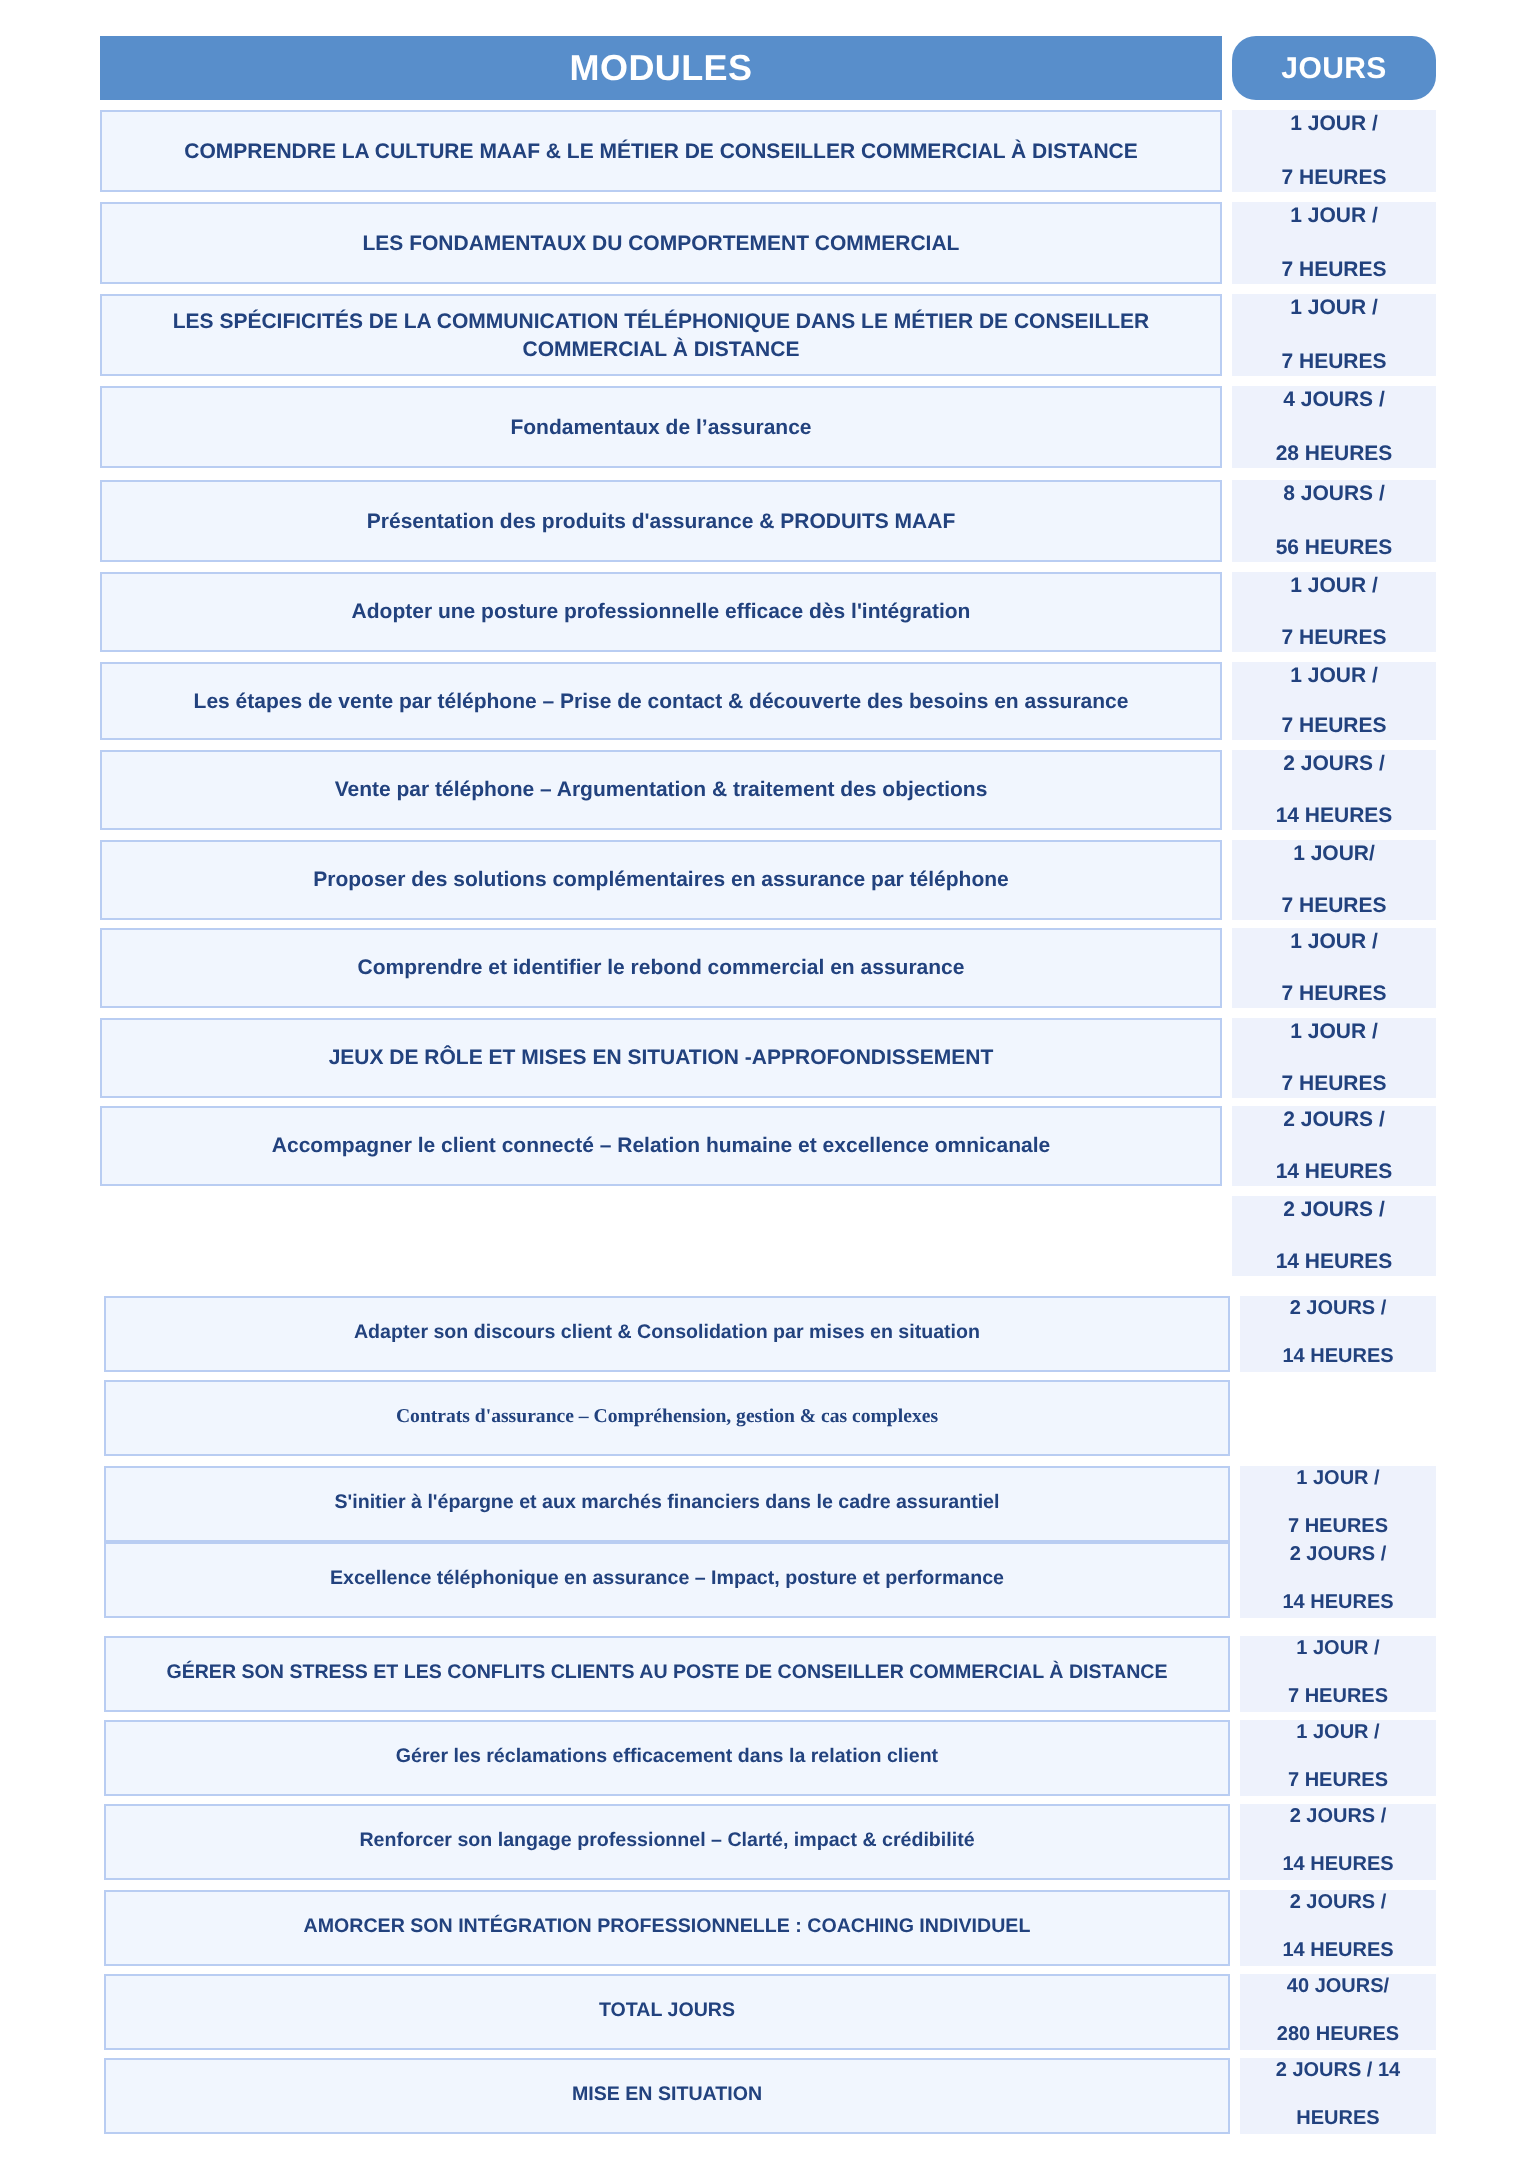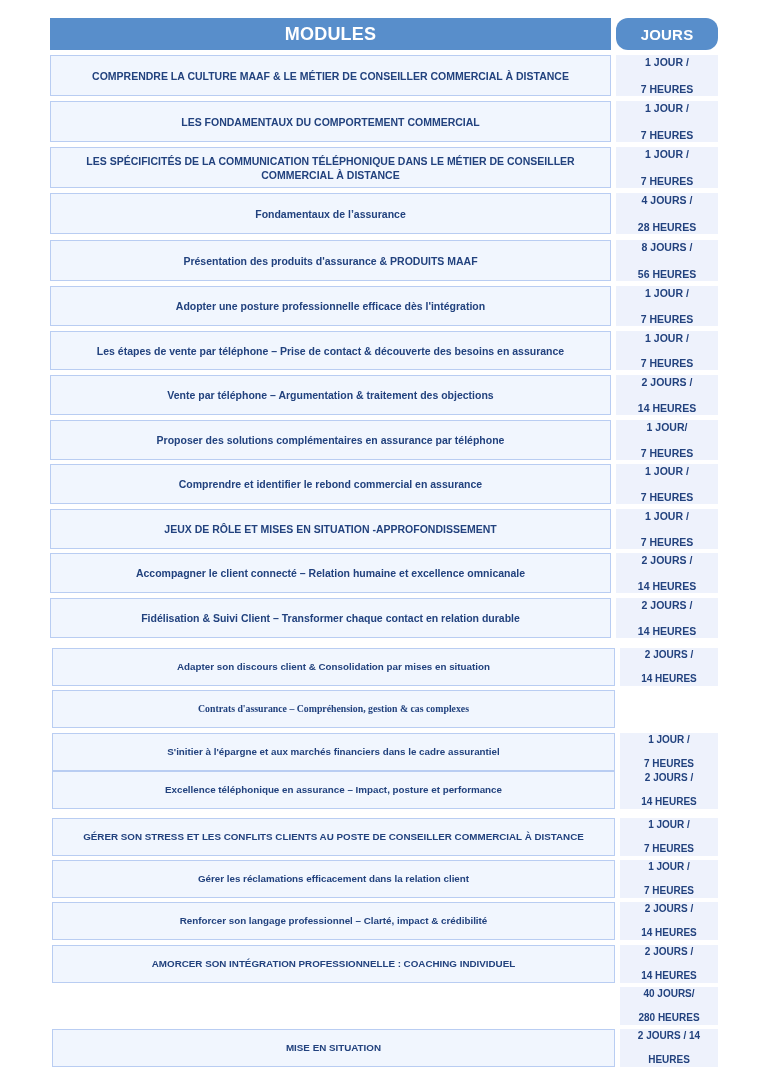--- a/index.html
+++ b/index.html
@@ -117,21 +117,20 @@
       </div>
     </div>
     <div class="row g1" style="top: 553px; height: 40px;">
       <div class="cell-mod">Accompagner le client connecté – Relation humaine et excellence omnicanale</div>
       <div class="cell-jrs">
         <span>2 JOURS /</span>
         <span>14 HEURES</span>
       </div>
     </div>
     <div class="row g1" style="top: 598px; height: 40px;">
-      <div class="cell-mod">Fidélisation &amp; Suivi Client – Transformer chaque contact en relation durable</div>
       <div class="cell-jrs">
         <span>2 JOURS /</span>
         <span>14 HEURES</span>
       </div>
     </div>
     <div class="row g2" style="top: 648px; height: 38px;">
       <div class="cell-mod">Adapter son discours client &amp; Consolidation par mises en situation</div>
       <div class="cell-jrs">
         <span>2 JOURS /</span>
         <span>14 HEURES</span>
@@ -176,20 +175,21 @@
       </div>
     </div>
     <div class="row g2" style="top: 945px; height: 38px;">
       <div class="cell-mod">AMORCER SON INTÉGRATION PROFESSIONNELLE : COACHING INDIVIDUEL</div>
       <div class="cell-jrs">
         <span>2 JOURS /</span>
         <span>14 HEURES</span>
       </div>
     </div>
     <div class="row g2" style="top: 987px; height: 38px;">
+      <div class="cell-mod">TOTAL JOURS</div>
       <div class="cell-jrs">
         <span>40 JOURS/</span>
         <span>280 HEURES</span>
       </div>
     </div>
     <div class="row g2" style="top: 1029px; height: 38px;">
       <div class="cell-mod">MISE EN SITUATION</div>
       <div class="cell-jrs">
         <span>2 JOURS / 14</span>
         <span>HEURES</span>

